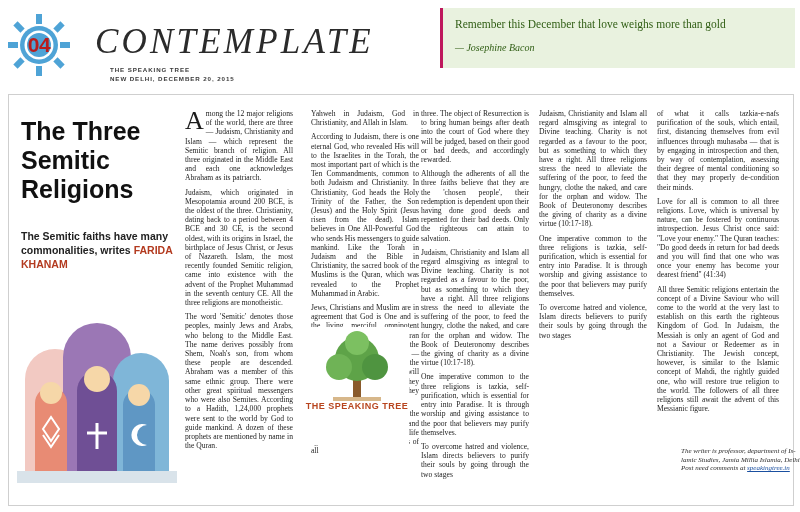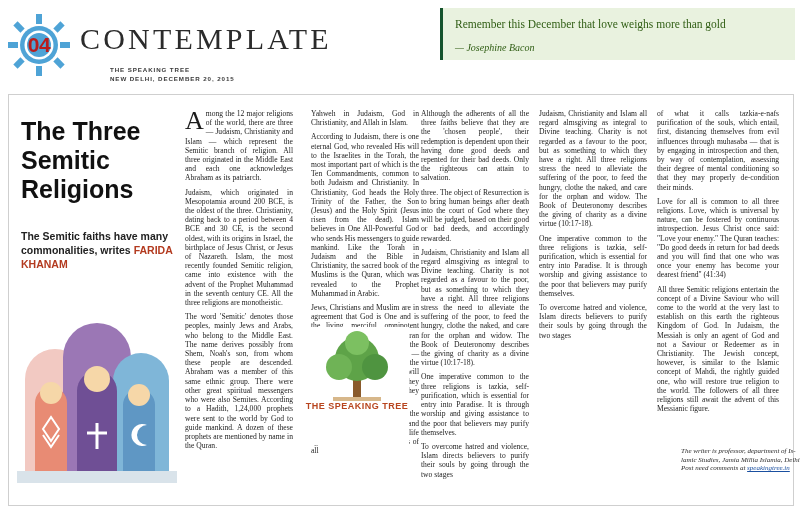--- a/index.html
+++ b/index.html
@@ -35,45 +35,46 @@
     width: 62px; height: 62px;
     display: flex; align-items: center; justify-content: center;
     font-family: "Liberation Sans", sans-serif;
     font-size: 21px;
     font-weight: bold;
     color: #b91c1c;
     letter-spacing: -0.5px;
   }
   .contemplate {
     position: absolute;
-    left: 80px; top: 22px;
-    font-family: "Liberation Serif", serif;
-    font-size: 30px;
+    left: 95px; top: 22px;
+    font-family: "Liberation Serif", serif;
+    font-size: 35px;
     letter-spacing: 3.2px;
     color: #2b2b2b;
     font-weight: normal;
+    font-style: italic;
   }
   .pubinfo {
     position: absolute;
     left: 110px; top: 66px;
     font-family: "Liberation Sans", sans-serif;
     font-size: 6.2px;
     letter-spacing: 0.9px;
     line-height: 8.5px;
     color: #3a3a3a;
     font-weight: bold;
   }
 
   
   .quotebox {
     position: absolute;
     left: 440px; top: 8px;
-    width: 352px; height: 52px;
+    width: 352px; height: 60px;
     background: #e9f2df;
-    border-left: 3px solid #14532d;
+    border-left: 3px solid #be185d;
   }
   .quote-text {
     position: absolute;
     left: 12px; top: 9px;
     width: 330px;
     font-family: "Liberation Serif", serif;
     font-size: 11.5px;
     line-height: 14px;
     color: #2f5d13;
   }
@@ -283,22 +284,22 @@
         <circle cx="52" cy="32" r="22" fill="#5ea348"></circle>
         <circle cx="34" cy="40" r="13" fill="#6fb356"></circle>
         <circle cx="70" cy="40" r="13" fill="#4f9440"></circle>
         <circle cx="52" cy="16" r="12" fill="#7cc061"></circle>
         <rect x="28" y="70" width="48" height="4" fill="#d7b78a"></rect>
       </svg>
       <div class="tree-caption">THE SPEAKING TREE</div>
     </div>
 
     <div class="col c3">
+      <p>three. The object of Resurrection is to bring human beings after death into the court of God where they will be judged, based on their good or bad deeds, and accordingly rewarded.</p>
       <p>Although the adherents of all the three faiths believe that they are the 'chosen people', their redemption is dependent upon their having done good deeds and repented for their bad deeds. Only the righteous can attain to salvation.</p>
-      <p>three. The object of Resurrection is to bring human beings after death into the court of God where they will be judged, based on their good or bad deeds, and accordingly rewarded.</p>
       <p>Judaism, Christianity and Islam all regard almsgiving as integral to Divine teaching. Charity is not regarded as a favour to the poor, but as something to which they have a right. All three religions stress the need to alleviate the suffering of the poor, to feed the hungry, clothe the naked, and care for the orphan and widow. The Book of Deuteronomy describes the giving of charity as a divine virtue (10:17-18).</p>
       <p>One imperative common to the three religions is tazkia, self-purification, which is essential for entry into Paradise. It is through worship and giving assistance to the poor that believers may purify themselves.</p>
       <p>To overcome hatred and violence, Islam directs believers to purify their souls by going through the two stages</p>
     </div>
 
     <div class="col c4">
       <p>Judaism, Christianity and Islam all regard almsgiving as integral to Divine teaching. Charity is not regarded as a favour to the poor, but as something to which they have a right. All three religions stress the need to alleviate the suffering of the poor, to feed the hungry, clothe the naked, and care for the orphan and widow. The Book of Deuteronomy describes the giving of charity as a divine virtue (10:17-18).</p>
       <p>One imperative common to the three religions is tazkia, self-purification, which is essential for entry into Paradise. It is through worship and giving assistance to the poor that believers may purify themselves.</p>
       <p>To overcome hatred and violence, Islam directs believers to purify their souls by going through the two stages</p>
     </div>

